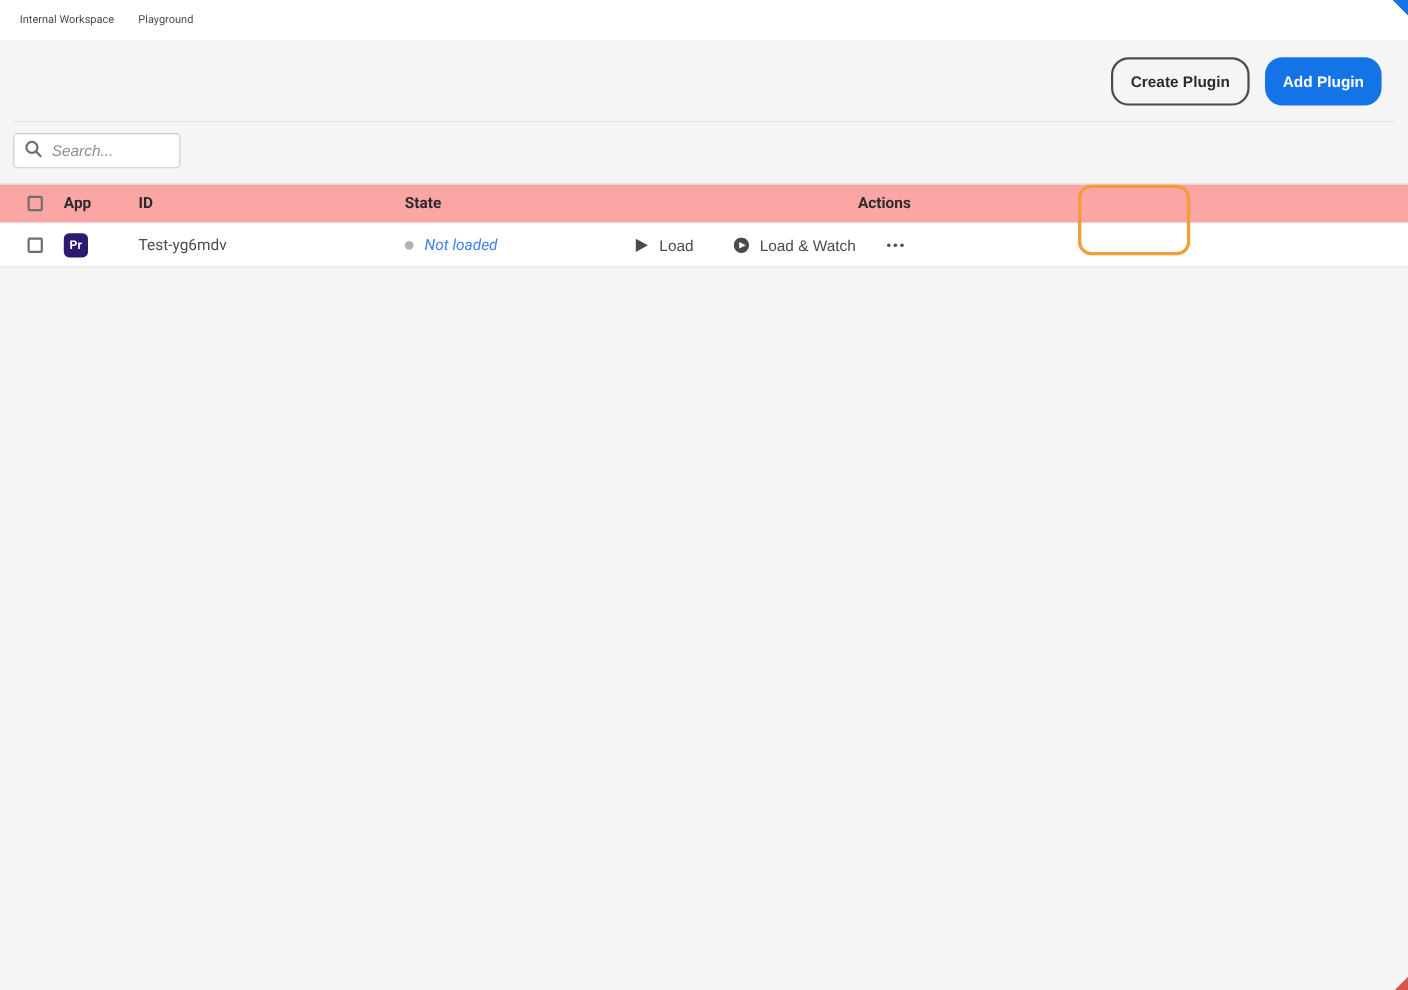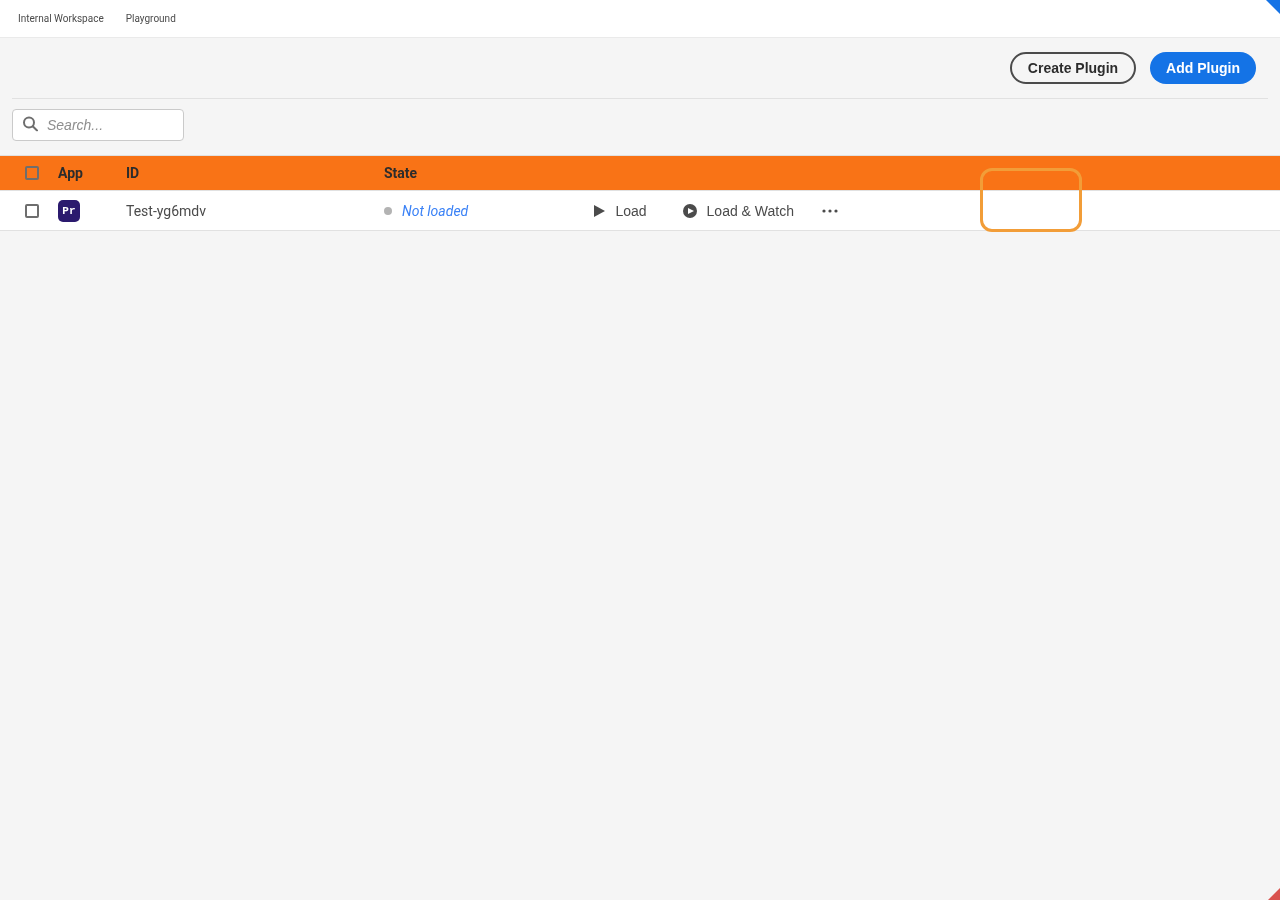--- a/index.html
+++ b/index.html
@@ -35,21 +35,21 @@
     .toolbar {
       display: flex;
       justify-content: flex-end;
       align-items: center;
       padding: 14px 12px;
       gap: 14px;
       border-bottom: 1px solid #e1e1e1;
       margin: 0 12px;
     }
     .btn {
-      height: 32px;
+      height: 44px;
       padding: 0 16px;
       border-radius: 16px;
       font-size: 14px;
       font-weight: 600;
       cursor: pointer;
       display: inline-flex;
       align-items: center;
       justify-content: center;
       border: none;
     }
@@ -62,21 +62,21 @@
       background: #1473e6;
       color: #fff;
     }
 
     
     .searchbar {
       padding: 10px 12px 14px;
     }
     .search-wrap {
       position: relative;
-      width: 172px;
+      width: 152px;
     }
     .search-wrap input {
       width: 100%;
       height: 32px;
       border: 1px solid #cacaca;
       border-radius: 4px;
       padding: 0 10px 0 34px;
       font-size: 14px;
       font-style: italic;
       color: #6e6e6e;
@@ -101,40 +101,40 @@
     .thead {
       display: flex;
       align-items: center;
       height: 36px;
       border-top: 1px solid #e1e1e1;
       border-bottom: 1px solid #e1e1e1;
       padding: 0 12px;
       font-weight: 700;
       font-size: 14px;
       color: #2c2c2c;
-      background: #f97316;
+      background: #fca5a5;
     }
     .col-check { width: 40px; display:flex; align-items:center; justify-content:center;}
     .col-app   { width: 74px; padding-left: 6px; }
     .col-id    { width: 242px; }
-    .col-state { width: 170px; margin-left: 16px; }
+    .col-state { width: 170px; }
     .col-plugin{ flex: 1; }
     .col-actions { width: 290px; text-align: right; }
 
     .trow {
       display: flex;
       align-items: center;
       height: 40px;
       padding: 0 12px;
       background: #fff;
       border-bottom: 1px solid #e1e1e1;
       font-size: 14px;
       color: #4b4b4b;
     }
-    .trow .col-app { display:flex; align-items:center;font-family:Liberation Mono, monospace; }
+    .trow .col-app { display:flex; align-items:center; }
     .app-icon {
       width: 22px; height: 22px;
       border-radius: 5px;
       background: #2b1a6e;
       color: #fff;
       font-size: 11px;
       font-weight: 700;
       display: inline-flex;
       align-items: center;
       justify-content: center;
@@ -231,20 +231,21 @@
 </div>
 
 <div class="table">
   <div class="thead">
     <div class="col-check">
       <span class="checkbox"></span>
     </div>
     <div class="col-app">App</div>
     <div class="col-id">ID</div>
     <div class="col-state">State</div>
+    <div class="col-actions">Actions</div>
   </div>
 
   <div class="trow">
     <div class="col-check">
       <span class="checkbox"></span>
     </div>
     <div class="col-app">
       <span class="app-icon">Pr</span>
     </div>
     <div class="col-id">Test-yg6mdv</div>

